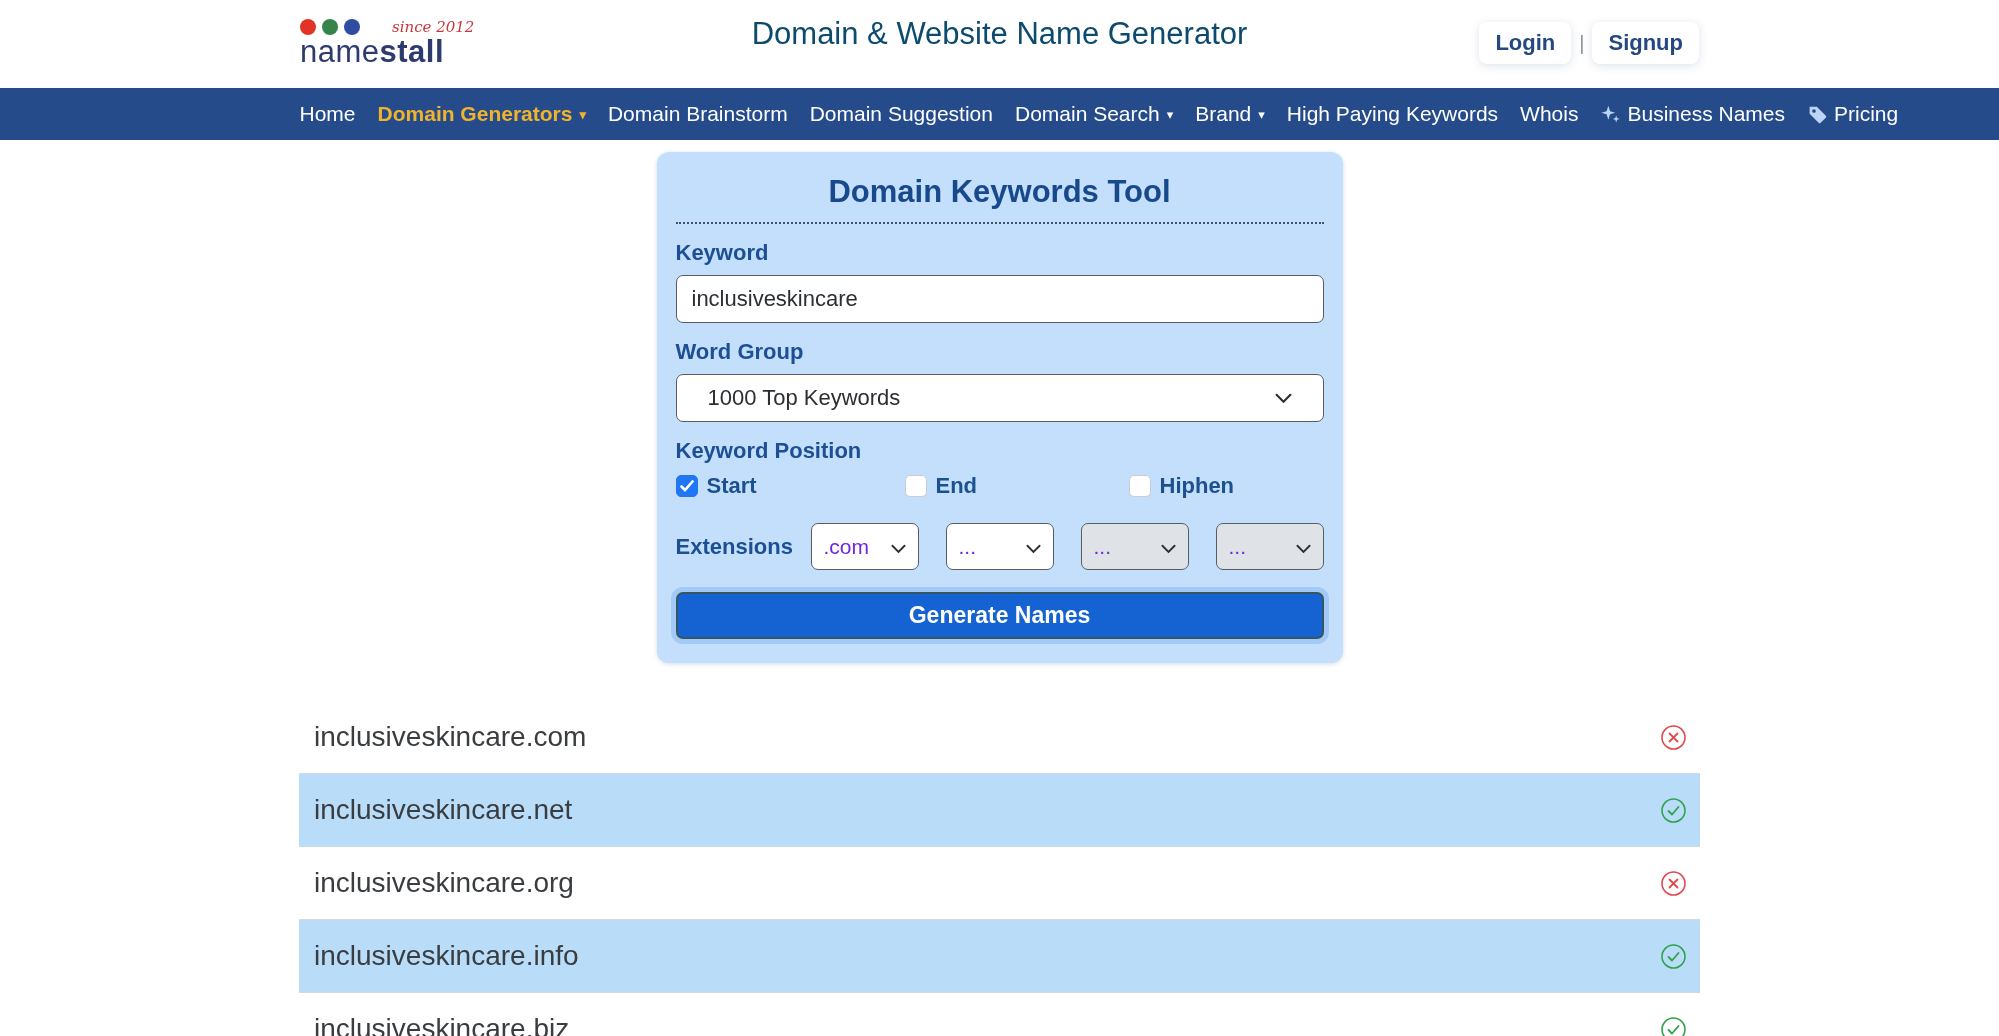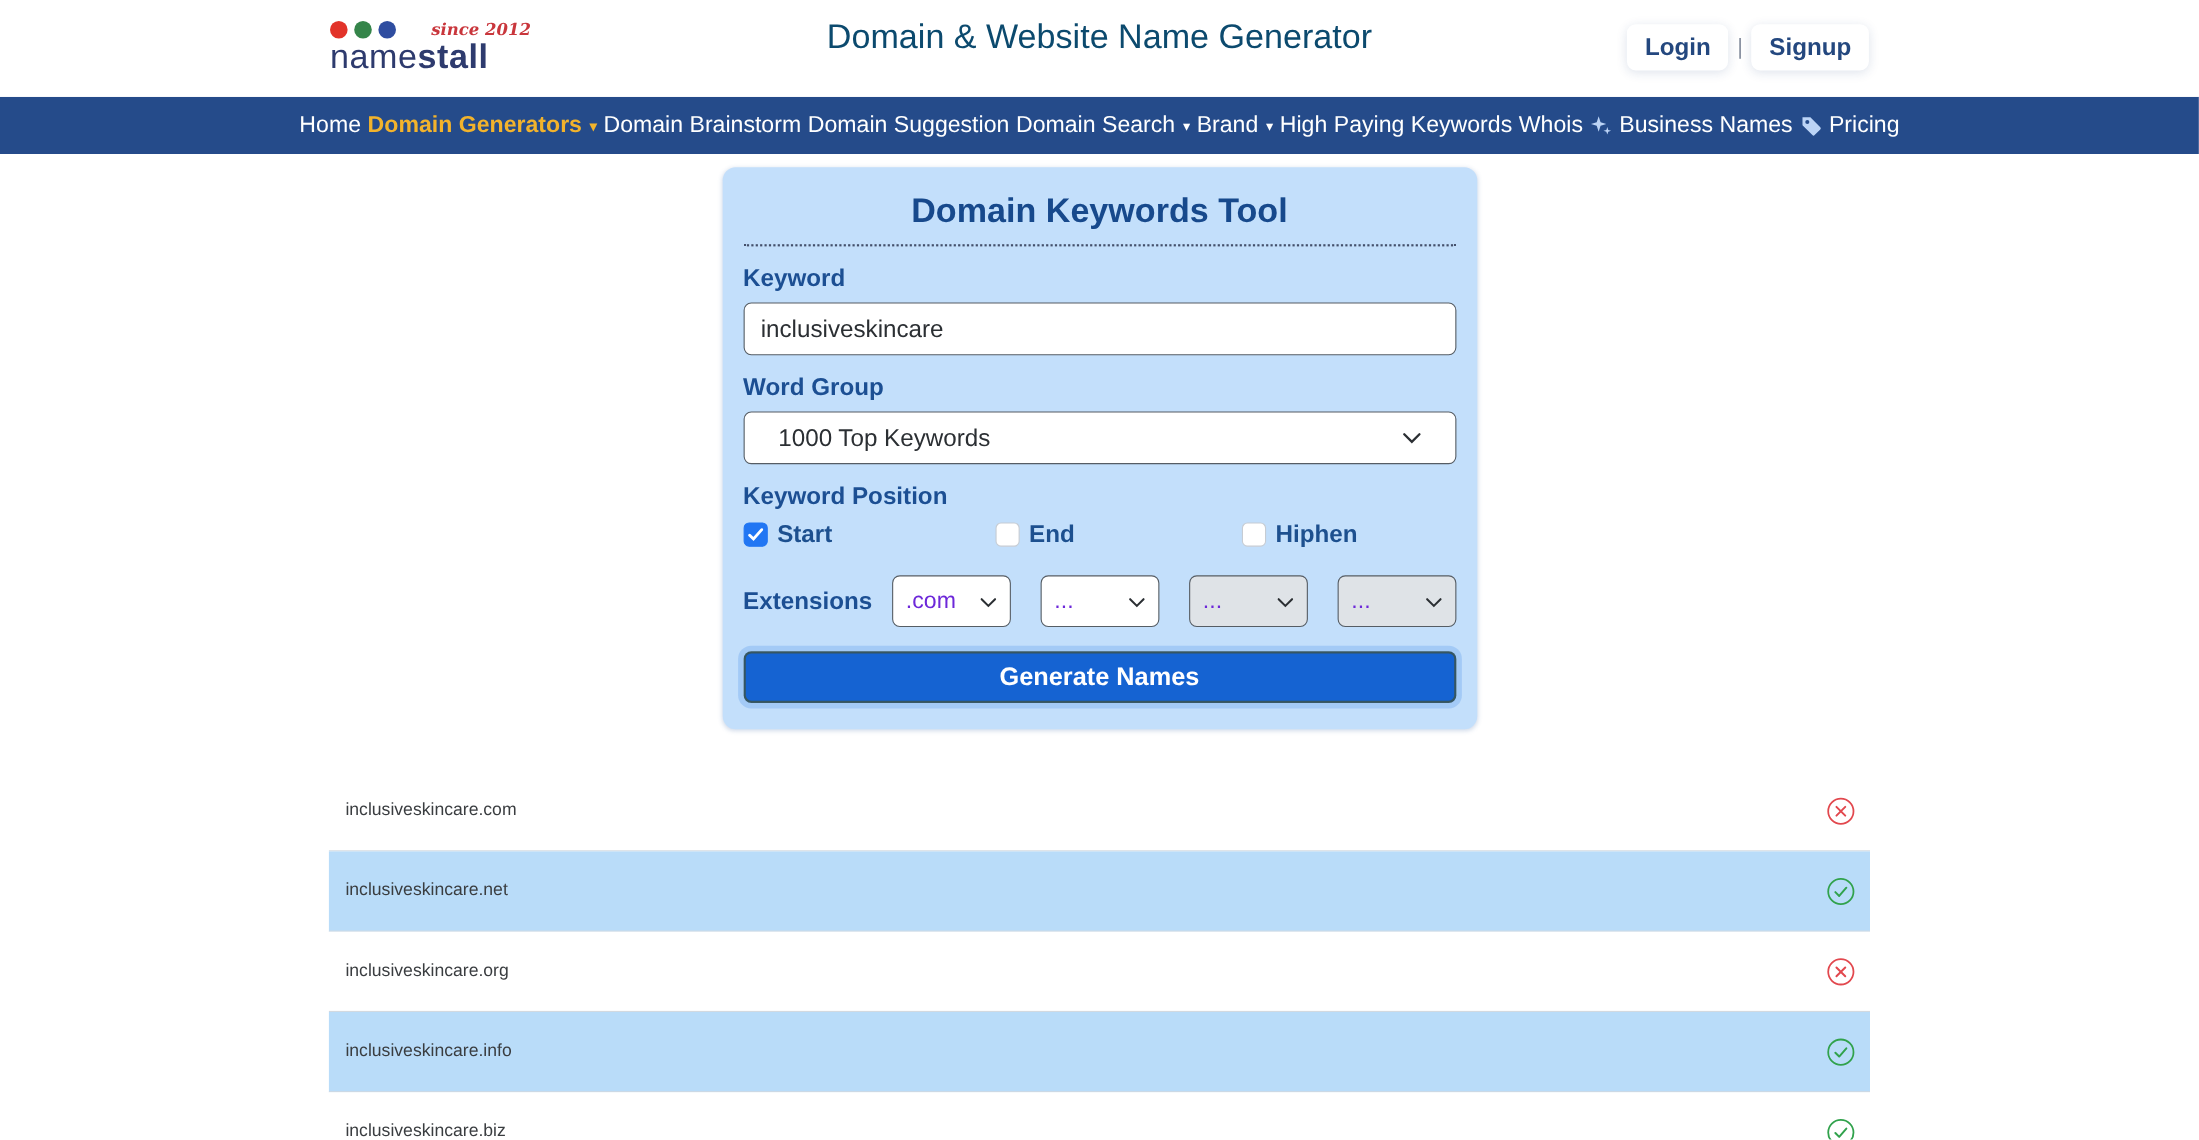--- a/index.html
+++ b/index.html
@@ -12,21 +12,21 @@
   }
 
   
   .header { position: relative; height: 88px; background: #ffffff; }
   .logo { position: absolute; left: 300px; top: 18px; cursor: pointer; }
   .logo-top { display: flex; align-items: center; height: 18px; }
   .dot { width: 16px; height: 16px; border-radius: 50%; display: inline-block; margin-right: 6px; }
   .dot.red { background: #e23329; }
   .dot.green { background: #35854a; }
   .dot.blue { background: #2f4da0; }
-  .tagline { font-family: "DejaVu Serif", serif; font-style: italic; font-weight: bold;
+  .tagline { font-family: "DejaVu Serif", serif; font-style: italic; font-weight: normal;
              color: #c9363c; font-size: 15px; margin-left: 26px; }
   .logo-text { font-size: 31px; color: #2e3b6e; letter-spacing: 0.5px; line-height: 30px; margin-top: 1px; }
   .lt-light { font-weight: 400; }
   .lt-bold { font-weight: 700; }
 
   .page-title {
     position: absolute; left: 50%; top: 16px; transform: translateX(-50%);
     font-size: 31px; font-weight: 500; color: #0c4a6e; white-space: nowrap;
   }
 
@@ -34,21 +34,21 @@
   .auth-btn {
     background: #ffffff; border: none; border-radius: 8px;
     padding: 8px 16px; font-size: 22px; font-weight: 700; color: #24487f;
     font-family: "Liberation Sans", sans-serif;
     box-shadow: 0 2px 10px rgba(30,60,120,0.15); cursor: pointer;
   }
   .auth-divider { color: #8b93a3; font-size: 20px; margin: 0 8px; }
 
   
   .navbar { height: 52px; background: #254b8a; display: flex; align-items: center; }
-  .navbar-inner { width: 1400px; margin: 0 auto; display: flex; align-items: center; gap: 6px; justify-content: center; }
+  .navbar-inner { width: 1400px; margin: 0 auto; display: flex; align-items: center; gap: 22px; }
   .nav-item {
     color: #ffffff; font-size: 21px; text-decoration: none; cursor: pointer;
     display: inline-flex; align-items: center; gap: 6px; white-space: nowrap;
   }
   .nav-item.active { color: #f2b32c; font-weight: 700; }
   .caret { font-size: 13px; line-height: 1; margin-left: 1px; }
   .nav-icon { display: inline-flex; }
 
   
   .card {
@@ -109,21 +109,21 @@
 
   
   .results { width: 1401px; margin: 38px auto 0; }
   .results-header {
     height: 47px; line-height: 47px; background: #1c4078; color: #ffffff;
     text-align: center; font-size: 21px; font-weight: 600; margin-bottom: 1px;
   }
   .table-row {
     height: 73px; display: flex; align-items: center; justify-content: space-between;
     padding: 0 13px 0 15px; border-bottom: 1px solid #d2d9e0;
-    font-size: 16px; color: #3a3d40;
+    font-size: 28px; color: #3a3d40;
   }
   .table-row:nth-child(odd) { background: #ffffff; }
   .table-row:nth-child(even) { background: #b9dcf9; }
   .status-icon { display: inline-flex; cursor: pointer; }
 </style>
 <title>Domain &amp; Website Name Generator</title></head>
 <body>
 
 <div class="header">
   <div class="logo">

